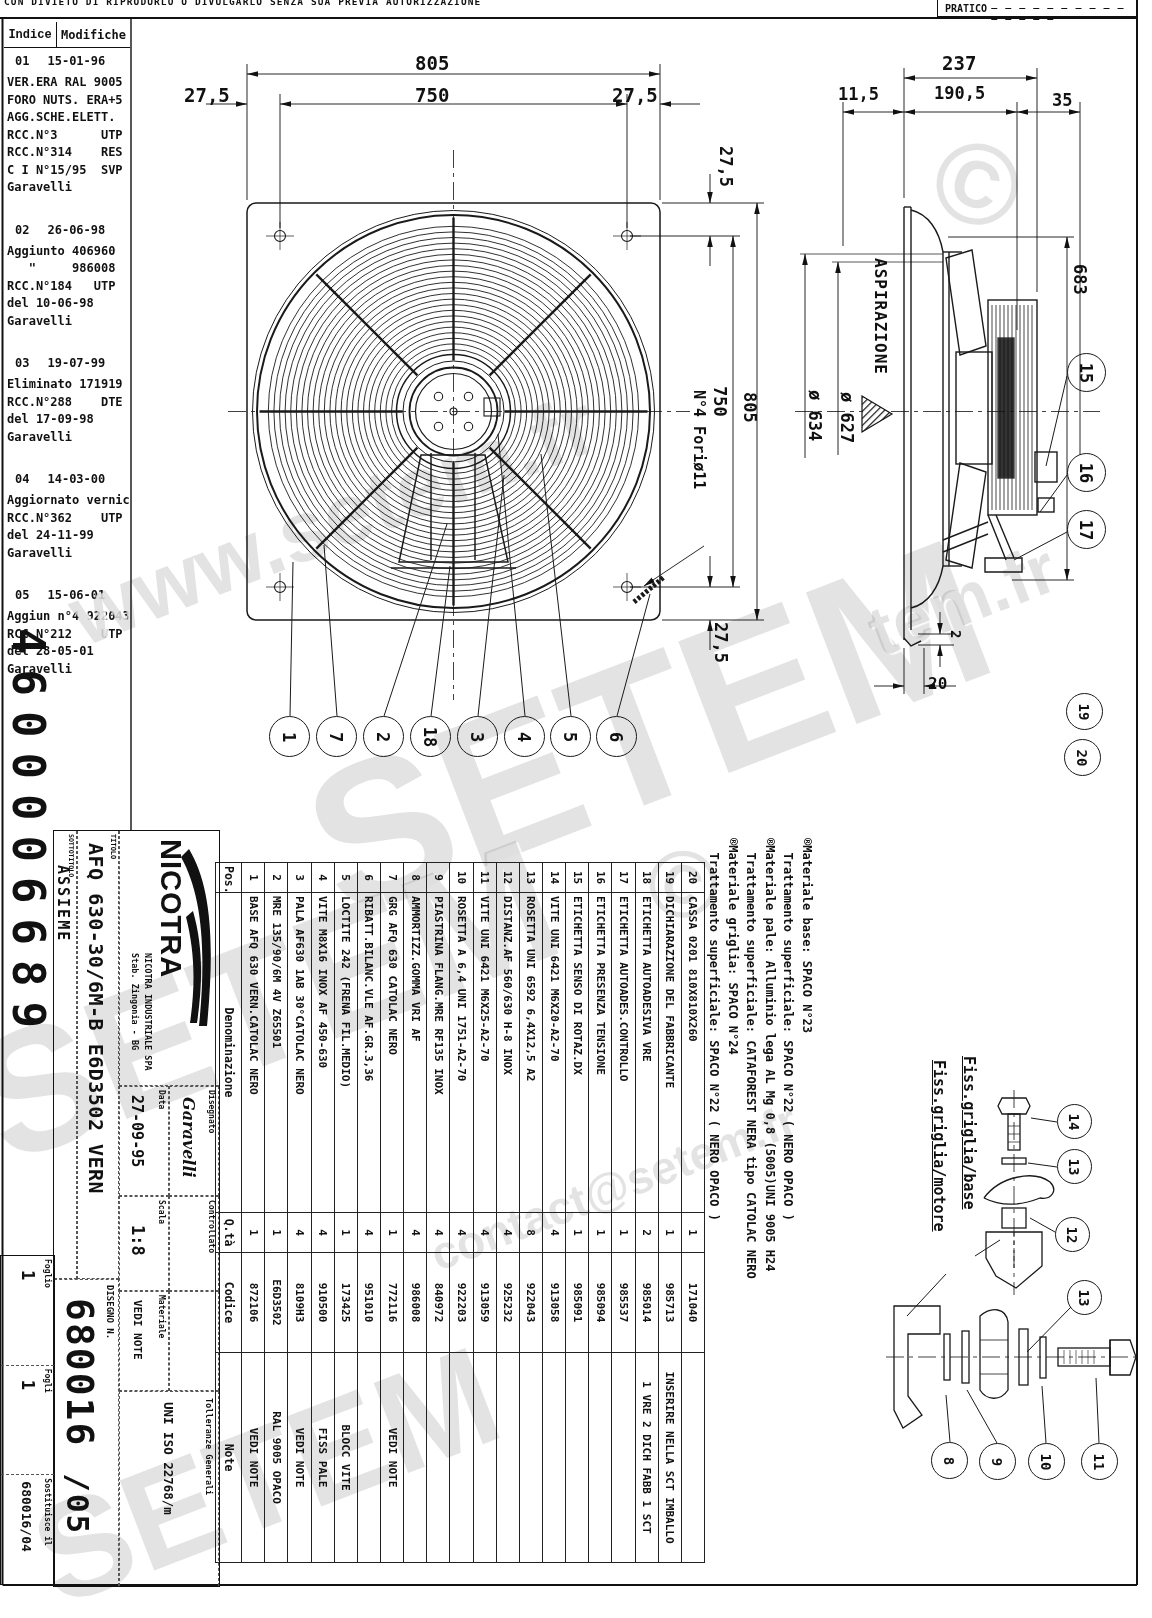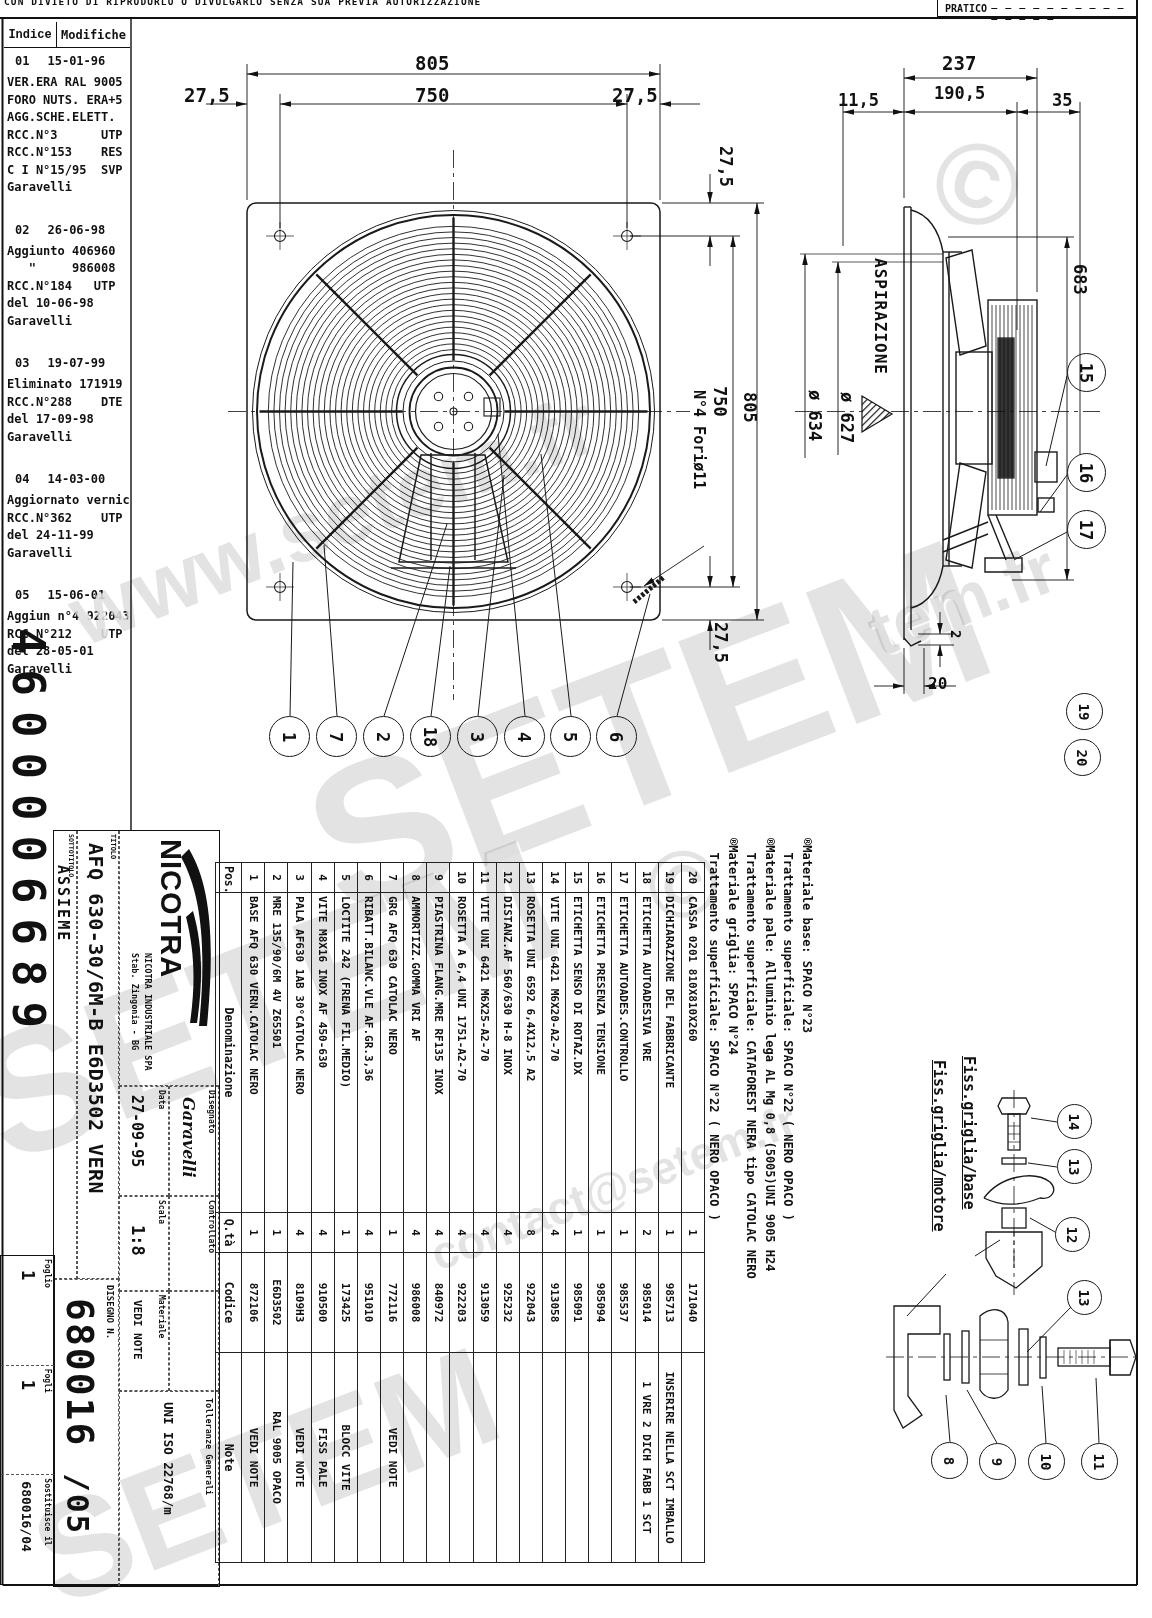--- a/index.html
+++ b/index.html
@@ -87,21 +87,21 @@
   <div id="revisions">
       <div class="rev-entry">
         <div class="rev-head">
           <span>01</span>
           <span>15-01-96</span>
         </div>
         <div class="rev-line">VER.ERA RAL 9005</div>
         <div class="rev-line">FORO NUTS. ERA+5</div>
         <div class="rev-line">AGG.SCHE.ELETT.</div>
         <div class="rev-line">RCC.N°3      UTP</div>
-        <div class="rev-line">RCC.N°153    RES</div>
+        <div class="rev-line">RCC.N°314    RES</div>
         <div class="rev-line">C I N°15/95  SVP</div>
         <div class="rev-line">Garavelli</div>
       </div>
       <div class="rev-entry">
         <div class="rev-head">
           <span>02</span>
           <span>26-06-98</span>
         </div>
         <div class="rev-line">Aggiunto 406960</div>
         <div class="rev-line">   "     986008</div>
@@ -391,21 +391,21 @@
       <line x1="946" y1="1274" x2="907" y2="1316"></line>
       <line x1="975" y1="1256" x2="1000" y2="1240"></line>
     </g>
   </svg>
 
   <div class="dim lbl" style="left:415px;top:52px;">805</div>
   <div class="dim lbl" style="left:415px;top:84px;">750</div>
   <div class="dim lbl" style="left:184px;top:84px;">27,5</div>
   <div class="dim lbl" style="left:612px;top:84px;">27,5</div>
   <div class="dim lbl" style="left:942px;top:52px;">237</div>
-  <div class="dim sm lbl" style="left:838px;top:90px;">11,5</div>
+  <div class="dim sm lbl" style="left:838px;top:84px;">11,5</div>
   <div class="dim sm lbl" style="left:934px;top:83px;">190,5</div>
   <div class="dim sm lbl" style="left:1052px;top:90px;">35</div>
   <div class="dim sm rot lbl" style="left:736px;top:146px;height:17px;">27,5</div>
   <div class="dim sm rot lbl" style="left:730px;top:386px;height:17px;">750</div>
   <div class="dim sm rot lbl" style="left:760px;top:392px;height:17px;">805</div>
   <div class="dim rot lbl" style="left:708px;top:390px;height:15px;font-size:15px;">N°4 Foriø11</div>
   <div class="dim sm rot lbl" style="left:731px;top:622px;height:17px;">27,5</div>
   <div class="dim sm rot lbl" style="left:1090px;top:264px;height:17px;">683</div>
   <div class="dim sm rot lbl" style="left:857px;top:392px;height:17px;">ø 627</div>
   <div class="dim sm rot lbl" style="left:825px;top:390px;height:17px;">ø 634</div>

